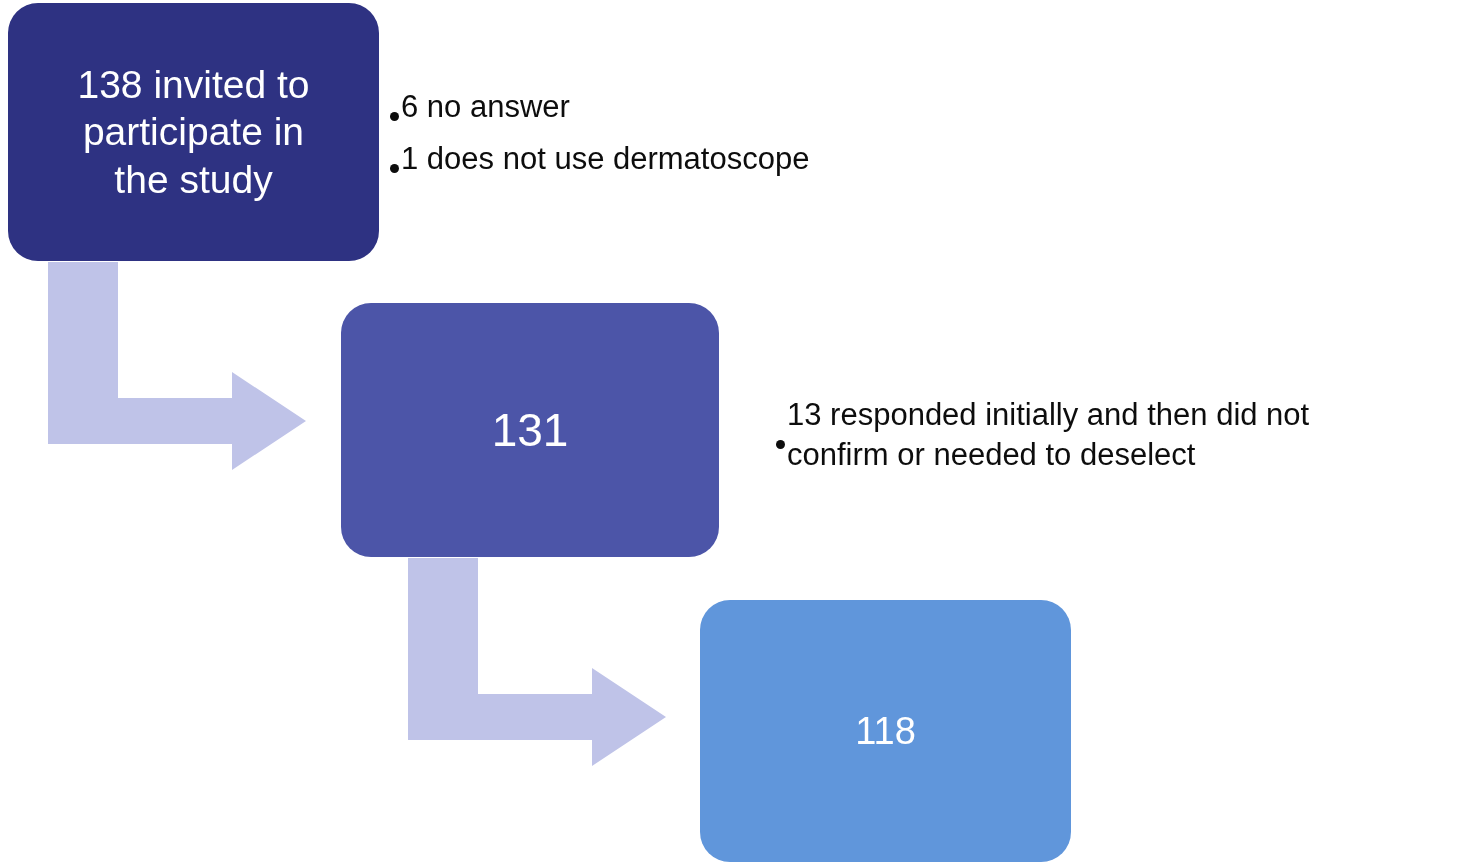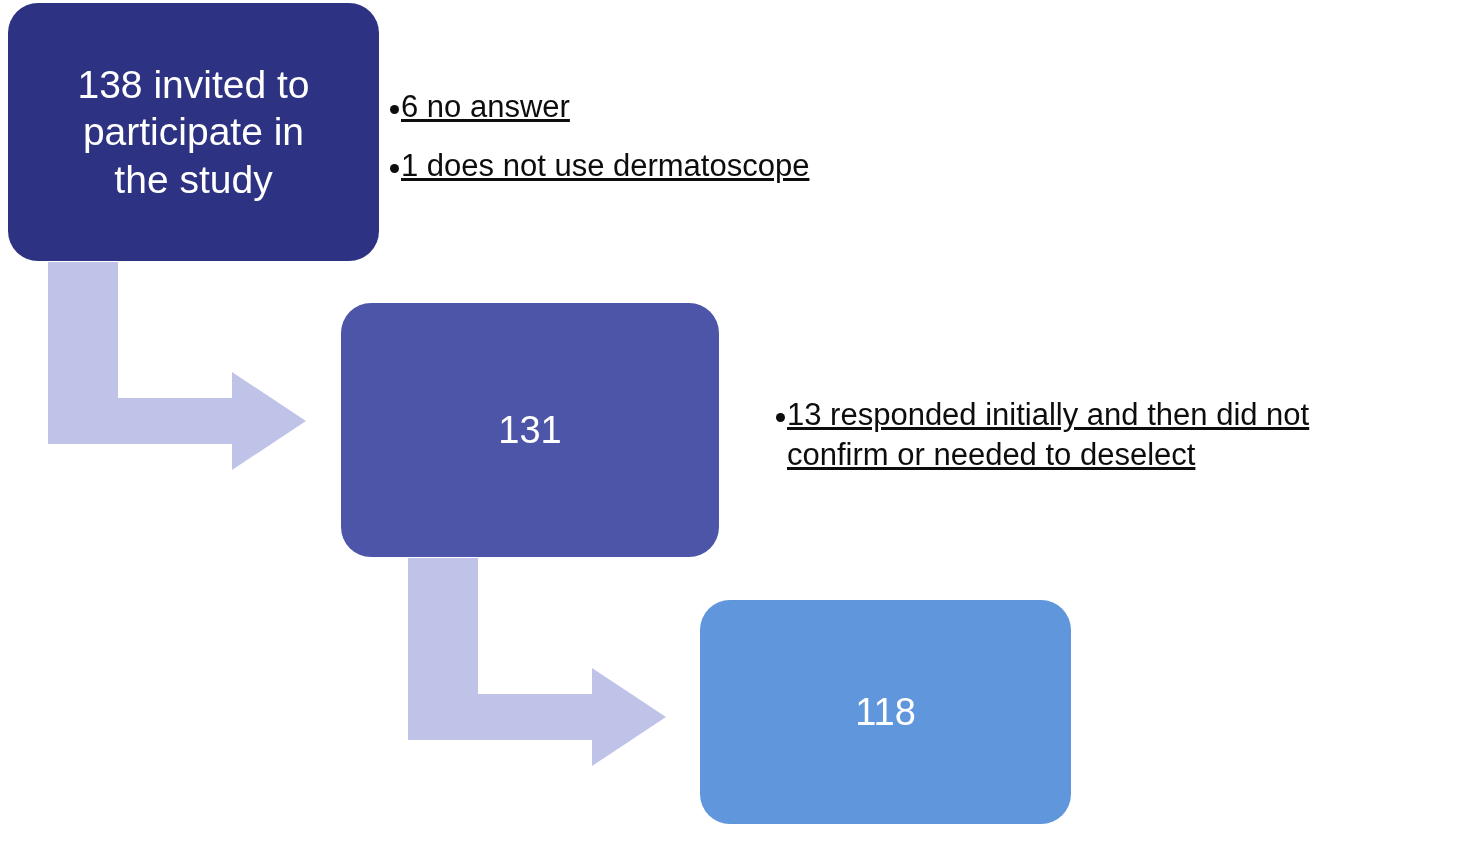--- a/index.html
+++ b/index.html
@@ -48,28 +48,28 @@
     padding: 15px 34px;
   }
   #box-invited .box-label { line-height: 1.22; }
 
   #box-responded {
     left: 341px;
     top: 303px;
     width: 378px;
     height: 254px;
     background: #4C55A8;
-    font-size: 38px;
+    font-size: 46px;
   }
 
   #box-final {
     left: 700px;
     top: 600px;
     width: 371px;
-    height: 224px;
+    height: 262px;
     background: #6096DB;
     font-size: 38px;
   }
 
   
   .elbow-arrow {
     position: absolute;
     overflow: visible;
   }
   .elbow-arrow path {
@@ -92,44 +92,43 @@
 
   
   .annotation {
     position: absolute;
     color: #0d0d0d;
     font-size: 31px;
     line-height: 1.30;
   }
   .annotation .bullet-line {
     display: flex;
-    align-items: flex-start;
+    align-items: center;
     white-space: pre-line;
-    text-decoration: underline;
   }
   .annotation .bullet-dot {
     flex: 0 0 auto;
     width: 9px;
     height: 9px;
     border-radius: 50%;
     background: #0d0d0d;
     margin-top: 0.58em;
     margin-right: 2px;
   }
   .annotation .bullet-text {
     flex: 1 1 auto;
   }
 
   #annotation-invited {
     left: 390px;
     top: 87px;
     width: 560px;
   }
   #annotation-invited .bullet-line + .bullet-line {
-    margin-top: 19px;
+    margin-top: 12px;
   }
 
   #annotation-responded {
     left: 776px;
     top: 395px;
     width: 640px;
   }
 
   #annotation-final {
     left: 1076px;

